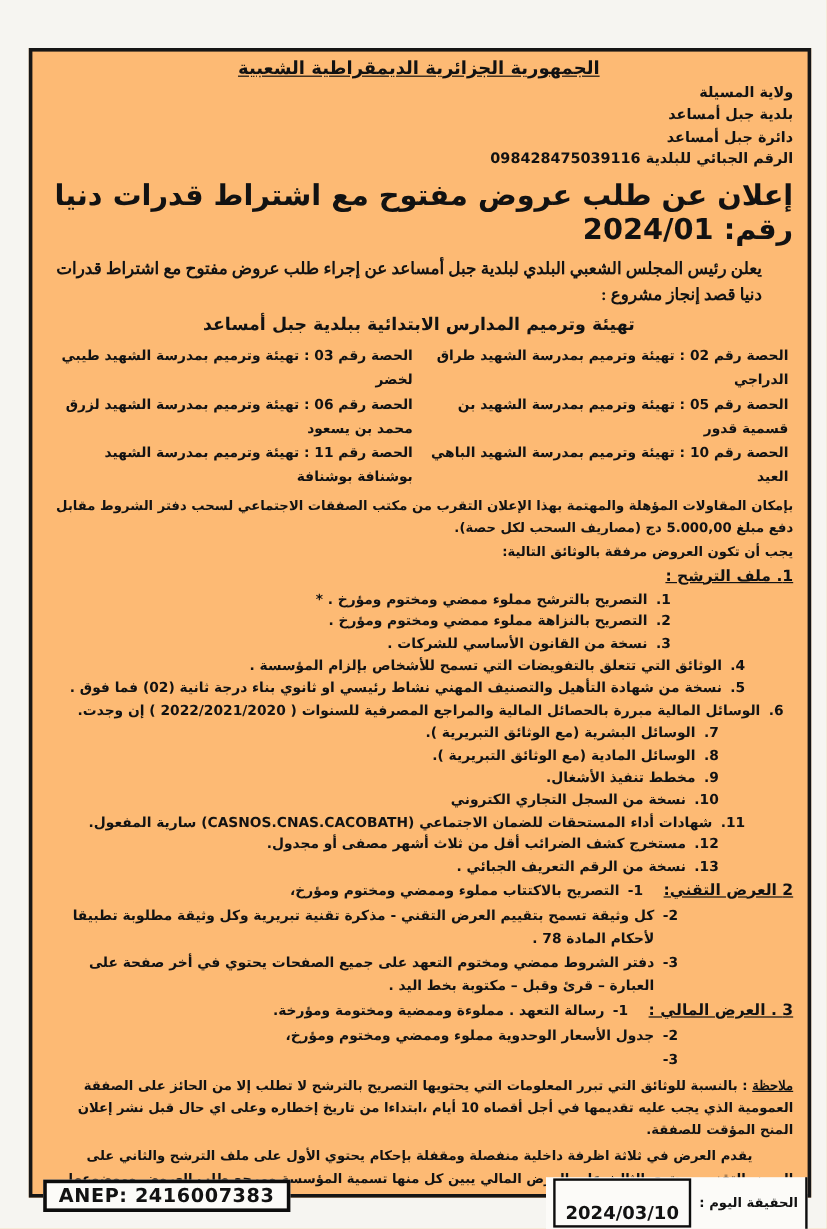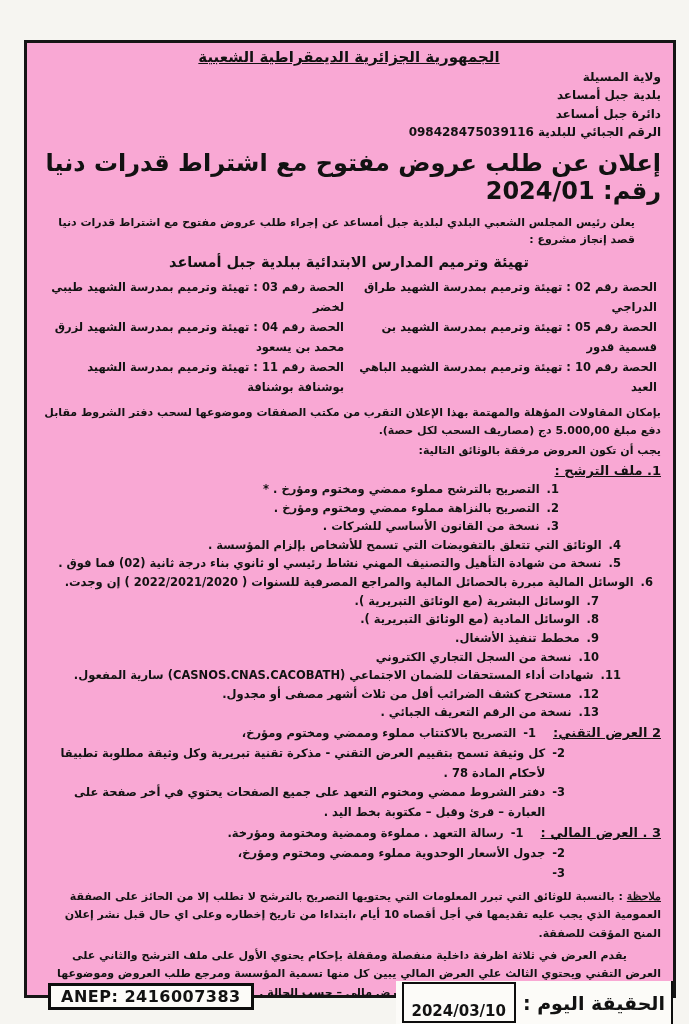--- a/index.html
+++ b/index.html
@@ -3,59 +3,59 @@
 <meta charset="utf-8">
 <style>
   html,body{margin:0;padding:0;}
   body{
     width:689px;height:1024px;position:relative;overflow:hidden;
     background:#f6f5f1;color:#121212;
     font-family:"DejaVu Sans", sans-serif;font-weight:bold;
   }
   .frame{
     position:absolute;top:40px;left:24px;right:13px;bottom:26px;
-    border:3px solid #161616;background:#f9a8d4;
+    border:3px solid #161616;background:#fdba74;
   }
   .content{
     position:absolute;inset:0;direction:rtl;text-align:right;
     padding:3px 12px 0 10px;overflow:hidden;
   }
   .republic{text-align:center;font-size:15px;text-decoration:underline;margin-top:2px;}
   .hdr{font-size:12px;line-height:1.45;margin-top:3px;text-align:right;}
   .hdr div{margin-bottom:1px;}
   .main-title{text-align:right;font-size:24px;margin:7px 0 9px;letter-spacing:-.5px;}
-  .intro{font-size:11px;padding-right:26px;margin:2px 0 5px;line-height:1.6;}
+  .intro{font-size:14px;padding-right:26px;margin:2px 0 5px;line-height:1.6;font-family:Liberation Serif, serif;}
   .project{text-align:center;font-size:14.5px;margin:2px 0 7px;}
   .lots{display:flex;direction:rtl;font-size:11.5px;margin-bottom:6px;}
   .lot-col{width:50%;line-height:1.75;}
   .lot-col.right{padding-right:4px;}
   .lot-col.left{padding-right:6px;}
   .para{font-size:11px;line-height:1.65;margin:2px 0;}
   .sec-h{font-size:13px;text-decoration:underline;margin:3px 0 2px;}
   .doc-item{display:flex;gap:7px;font-size:11.5px;line-height:1.62;margin:0;}
   .in0{padding-right:8px;}  .in1{padding-right:40px;}
   .in2{padding-right:62px;} .in3{padding-right:102px;}
   .num{white-space:nowrap;}
   .sub-row{display:flex;gap:7px;font-size:11.5px;line-height:1.7;align-items:baseline;}
   .sub-h{font-size:13px;text-decoration:underline;white-space:nowrap;margin-left:10px;}
   .sub-indent{padding-right:96px;}
   .note-para{font-size:11px;line-height:1.7;margin:3px 0;}
   .note-lbl{text-decoration:underline;font-family:Liberation Serif, serif;}
   .env1{font-size:11px;line-height:1.7;margin:2px 0;text-indent:34px;}
   .anep-box{
-    position:absolute;left:48px;top:983px;background:#fcfbf8;
+    position:absolute;left:36px;top:983px;background:#fcfbf8;
     border:3px solid #0d0d0d;padding:1px 10px;font-size:16px;
     direction:ltr;letter-spacing:.5px;z-index:3;
   }
   .paper-box{
     position:absolute;right:16px;top:981px;background:#fcfbf8;
     display:flex;align-items:center;gap:7px;direction:rtl;
     padding:1px 6px;z-index:3;border-right:2px solid #0d0d0d;
   }
-  .paper-name{font-size:19px;}
+  .paper-name{font-size:11px;}
   .date-box{border:2.5px solid #0d0d0d;padding:18px 8px 1px;font-size:15px;direction:ltr;}
 </style>
 </head>
 <body>
 
 <div class="frame">
   <div class="content">
 
     <div class="republic">الجمهورية الجزائرية الديمقراطية الشعبية</div>
 
@@ -73,26 +73,26 @@
     <div class="project">تهيئة وترميم المدارس الابتدائية ببلدية جبل أمساعد</div>
 
     <div class="lots">
       <div class="lot-col right">
         <div>الحصة رقم 02 : تهيئة وترميم بمدرسة الشهيد طراق الدراجي</div>
         <div>الحصة رقم 05 : تهيئة وترميم بمدرسة الشهيد بن قسمية قدور</div>
         <div>الحصة رقم 10 : تهيئة وترميم بمدرسة الشهيد الباهي العيد</div>
       </div>
       <div class="lot-col left">
         <div>الحصة رقم 03 : تهيئة وترميم بمدرسة الشهيد طيبي لخضر</div>
-        <div>الحصة رقم 04 : تهيئة وترميم بمدرسة الشهيد لزرق محمد بن يسعود</div>
+        <div>الحصة رقم 06 : تهيئة وترميم بمدرسة الشهيد لزرق محمد بن يسعود</div>
         <div>الحصة رقم 11 : تهيئة وترميم بمدرسة الشهيد بوشنافة بوشنافة</div>
       </div>
     </div>
 
-    <div class="para">بإمكان المقاولات المؤهلة والمهتمة بهذا الإعلان التقرب من مكتب الصفقات وموضوعها لسحب دفتر الشروط مقابل دفع مبلغ 5.000,00 دج (مصاريف السحب لكل حصة).</div>
+    <div class="para">بإمكان المقاولات المؤهلة والمهتمة بهذا الإعلان التقرب من مكتب الصفقات الاجتماعي لسحب دفتر الشروط مقابل دفع مبلغ 5.000,00 دج (مصاريف السحب لكل حصة).</div>
     <div class="para">يجب أن تكون العروض مرفقة بالوثائق التالية:</div>
 
     <div class="sec-h">1. ملف الترشح :</div>
 
     <div>
       <div class="doc-item in3">
           <span class="num">1.</span>
           <span>التصريح بالترشح مملوء ممضي ومختوم ومؤرخ . *</span>
         </div>
       <div class="doc-item in3">

